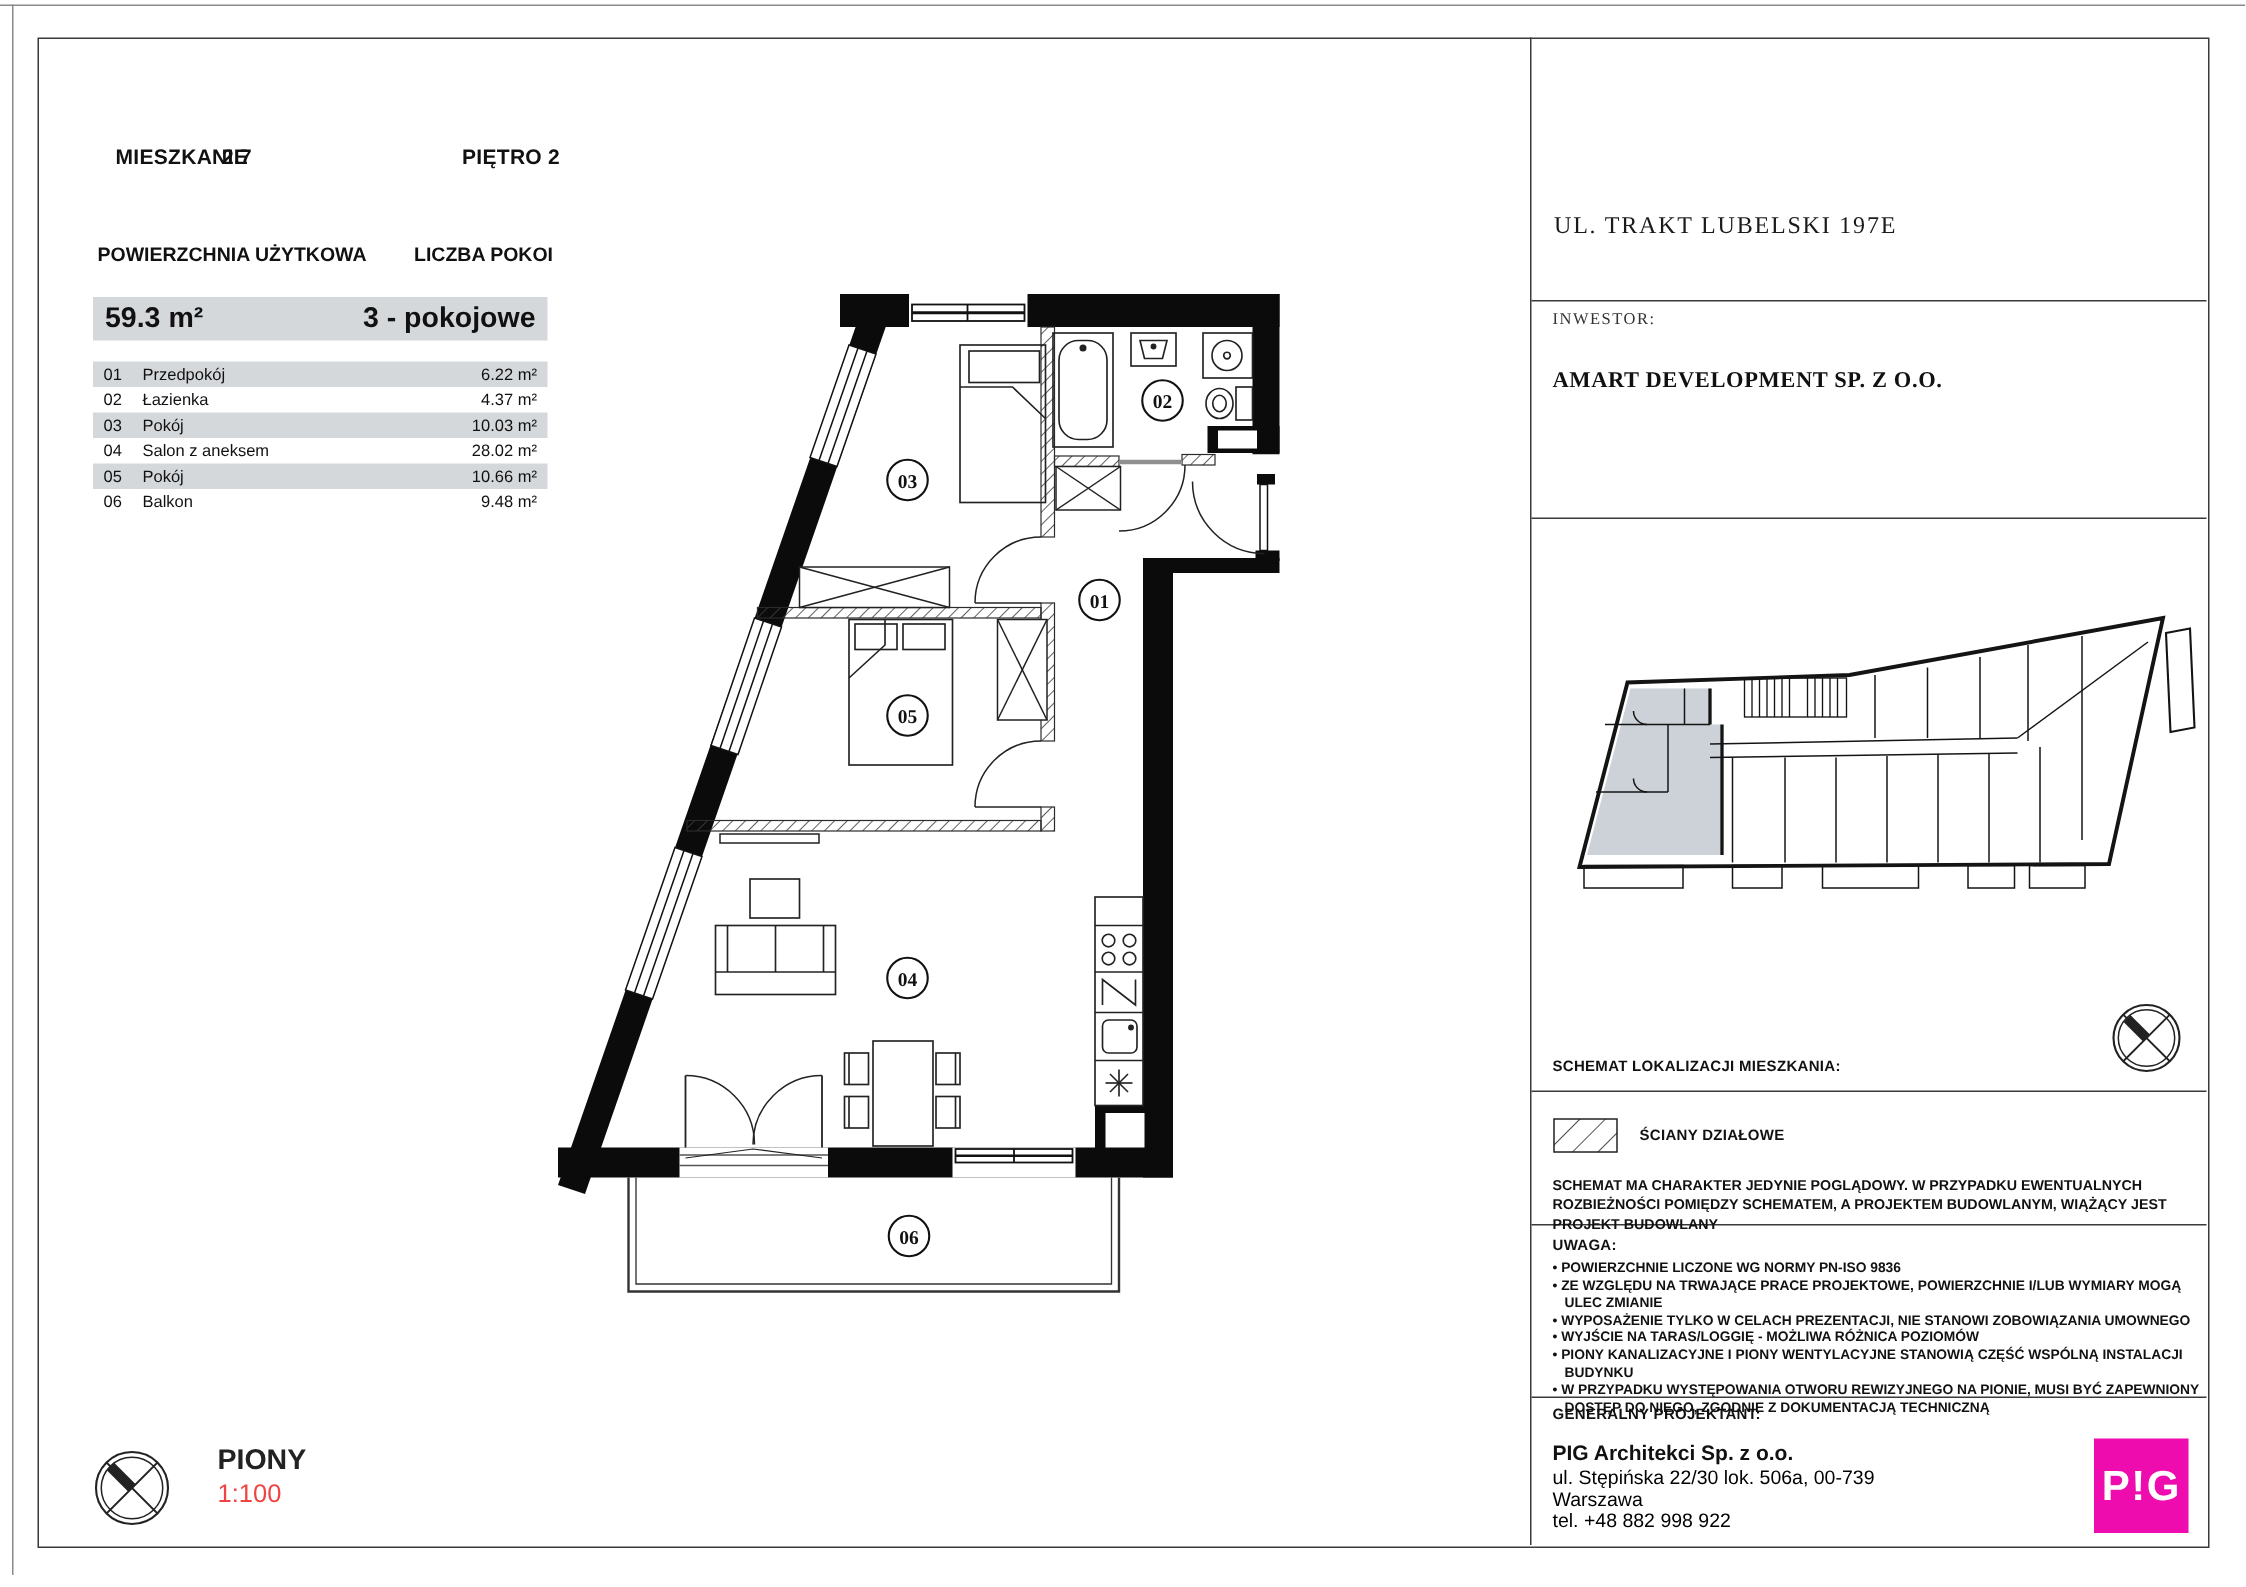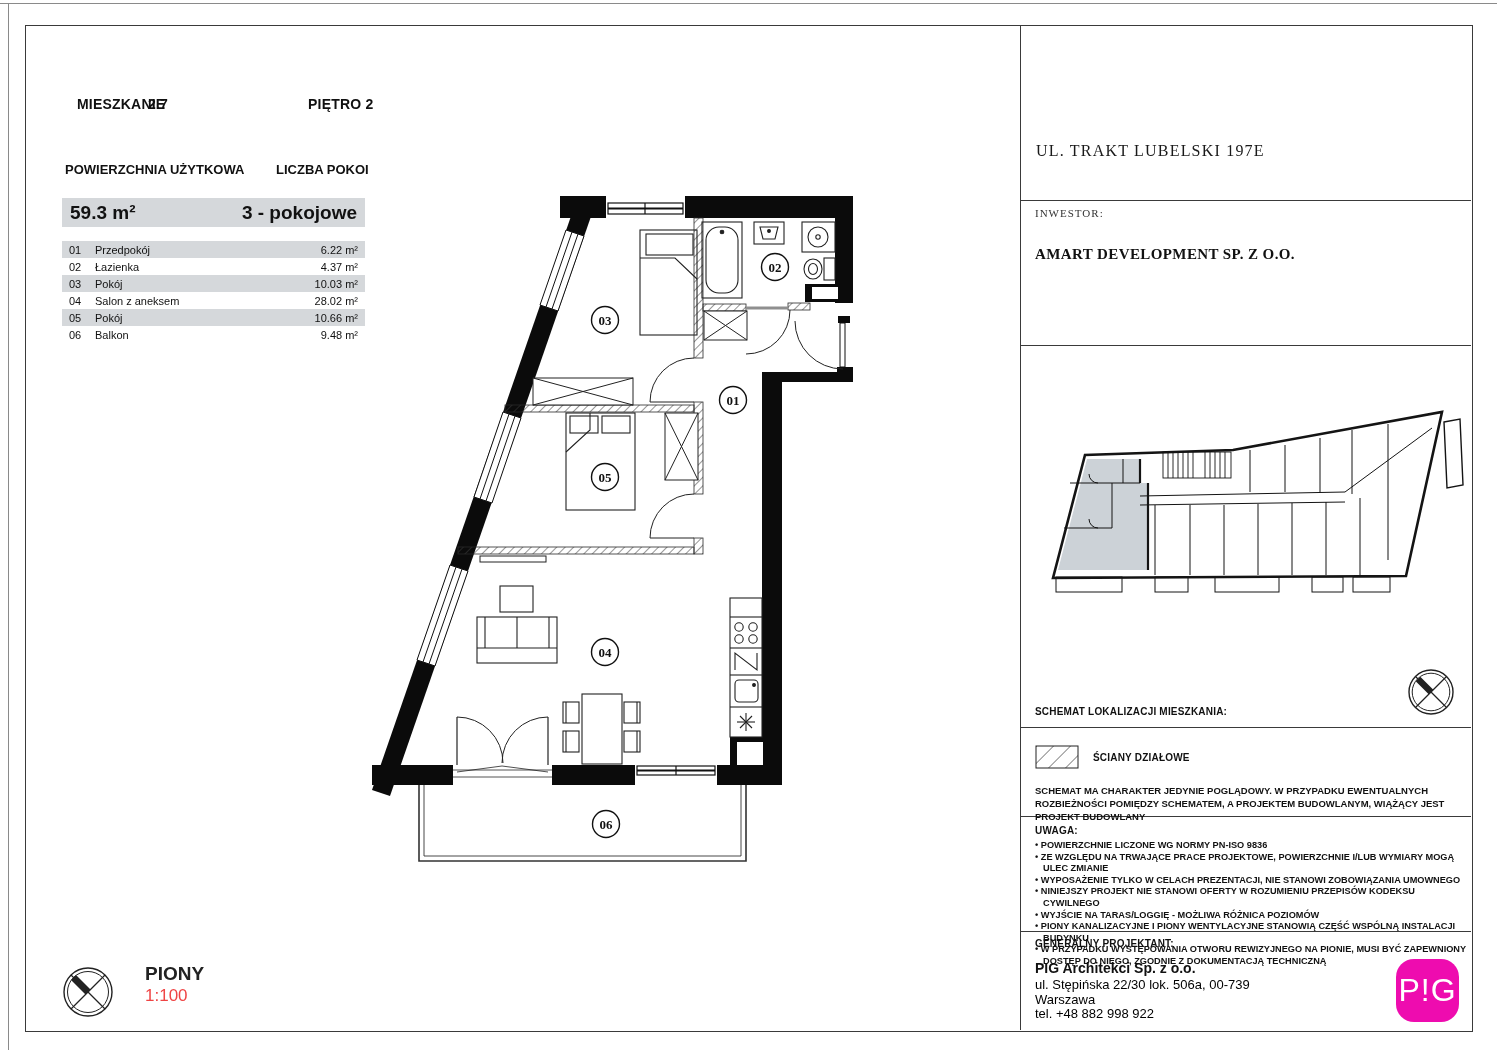--- a/index.html
+++ b/index.html
@@ -34,21 +34,21 @@
   .invname{font-size:15px;font-weight:bold;letter-spacing:.4px;}
   .invline{font-size:12.5px;line-height:15.5px;color:#222;letter-spacing:.3px;}
   .slab{font-weight:bold;font-size:10px;letter-spacing:.2px;}
   .small-b{font-weight:bold;font-size:9.5px;line-height:13px;width:430px;}
   .bullets{width:438px;font-weight:bold;font-size:9.2px;line-height:11.6px;}
   .bullet{padding-left:8px;text-indent:-8px;}
   .bullet::before{content:"• ";}
   .pjname{font-weight:bold;font-size:14px;}
   .pjline{font-size:13px;line-height:14.5px;color:#000000;}
   .logo{position:absolute;left:1396px;top:959px;width:63px;height:63px;display:flex;
-        align-items:center;justify-content:center;color:#fff;font-weight:normal;font-size:32px;letter-spacing:1px;border-radius:18px;}
+        align-items:center;justify-content:center;color:#fff;font-weight:bold;font-size:28px;letter-spacing:1px;}
 </style>
 </head>
 <body>
 
 <div class="page">
 
   <svg width="1497" height="1058" viewBox="0 0 1497 1058">
     <defs>
       <pattern id="hatch" width="6" height="6" patternUnits="userSpaceOnUse" patternTransform="rotate(45)">
         <line x1="0" y1="0" x2="0" y2="6" stroke="#3c3c3c" stroke-width="1.1"></line>
@@ -403,21 +403,20 @@
 
   <span class="abs slab" style="left:1035px;top:706px;">SCHEMAT LOKALIZACJI MIESZKANIA:</span>
   <span class="abs slab" style="left:1093px;top:752px;">ŚCIANY DZIAŁOWE</span>
   <div class="abs small-b" style="left:1035px;top:784px;">SCHEMAT MA CHARAKTER JEDYNIE POGLĄDOWY. W PRZYPADKU EWENTUALNYCH ROZBIEŻNOŚCI POMIĘDZY SCHEMATEM, A PROJEKTEM BUDOWLANYM, WIĄŻĄCY JEST PROJEKT BUDOWLANY</div>
 
   <span class="abs slab" style="left:1035px;top:825px;">UWAGA:</span>
   <div class="abs bullets" style="left:1035px;top:840px;">
     <div class="bullet">POWIERZCHNIE LICZONE WG NORMY PN-ISO 9836</div>
     <div class="bullet">ZE WZGLĘDU NA TRWAJĄCE PRACE PROJEKTOWE, POWIERZCHNIE I/LUB WYMIARY MOGĄ ULEC ZMIANIE</div>
     <div class="bullet">WYPOSAŻENIE TYLKO W CELACH PREZENTACJI, NIE STANOWI ZOBOWIĄZANIA UMOWNEGO</div>
-    <div class="bullet">NINIEJSZY PROJEKT NIE STANOWI OFERTY W ROZUMIENIU PRZEPISÓW KODEKSU CYWILNEGO</div>
     <div class="bullet">WYJŚCIE NA TARAS/LOGGIĘ - MOŻLIWA RÓŻNICA POZIOMÓW</div>
     <div class="bullet">PIONY KANALIZACYJNE I PIONY WENTYLACYJNE STANOWIĄ CZĘŚĆ WSPÓLNĄ INSTALACJI BUDYNKU</div>
     <div class="bullet">W PRZYPADKU WYSTĘPOWANIA OTWORU REWIZYJNEGO NA PIONIE, MUSI BYĆ ZAPEWNIONY DOSTĘP DO NIEGO, ZGODNIE Z DOKUMENTACJĄ TECHNICZNĄ</div>
   </div>
 
   <span class="abs slab" style="left:1035px;top:938px;">GENERALNY PROJEKTANT:</span>
   <span class="abs pjname" style="left:1035px;top:960px;">PIG Architekci Sp. z o.o.</span>
   <div class="abs pjline" style="left:1035px;top:978px;">
     <div>ul. Stępińska 22/30 lok. 506a, 00-739</div>
     <div>Warszawa</div>

